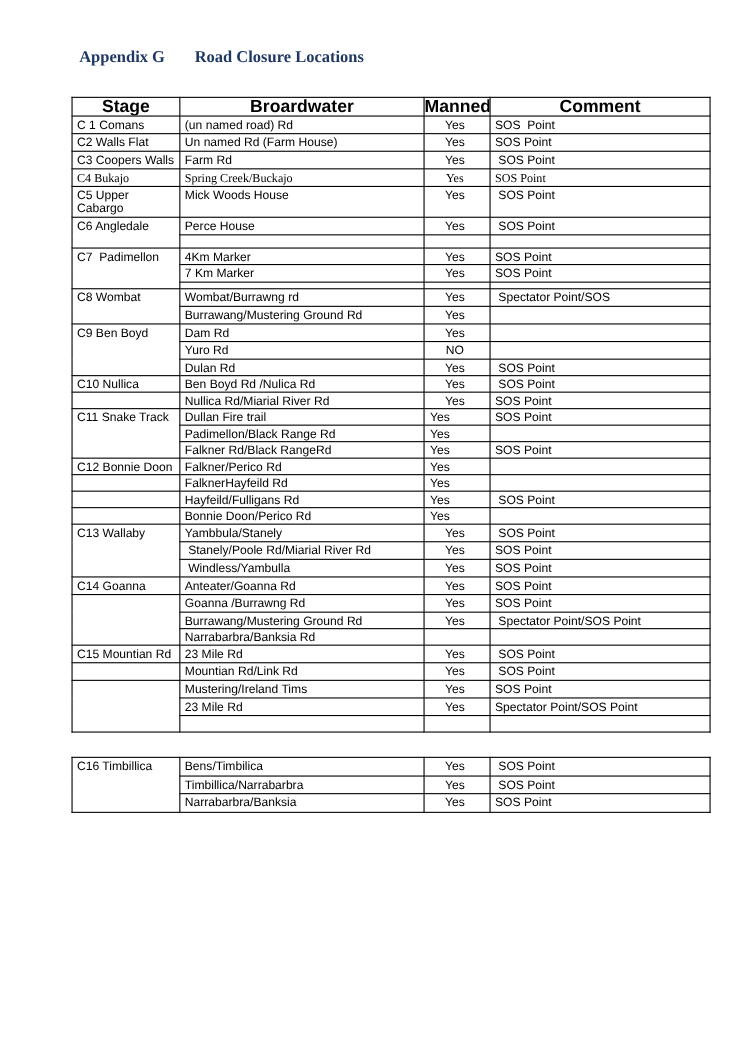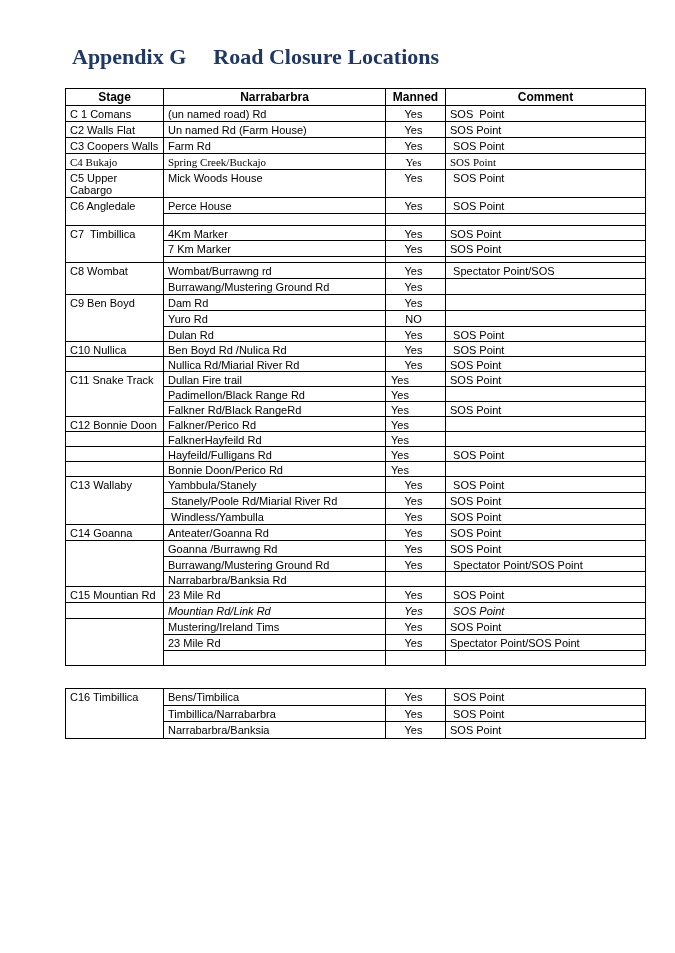--- a/index.html
+++ b/index.html
@@ -8,40 +8,40 @@
     background: #ffffff;
     position: relative;
     font-family: "Liberation Sans", sans-serif;
     color: #000000;
   }
   .page-title {
     position: absolute;
     left: 72px; top: 44px;
     font-family: "Liberation Serif", serif;
     font-weight: bold;
-    font-size: 22px;
+    font-size: 15px;
     color: #1F3864;
     white-space: pre;
   }
   .page-title .gap { display: inline-block; width: 27px; }
   table.rc-table {
     position: absolute;
     left: 65px;
     width: 580px;
     border-collapse: collapse;
     table-layout: fixed;
   }
   #table-main   { top: 88px; }
   #table-second { top: 688px; }
   .rc-table th, .rc-table td {
     border: 1px solid #000000;
     overflow: hidden;
   }
   .rc-table th {
-    font-size: 12px;
+    font-size: 16px;
     font-weight: bold;
     text-align: center;
     padding: 1px 0 0 0;
     line-height: 13px;
   }
   .rc-table td {
     font-size: 11px;
     line-height: 12px;
     vertical-align: top;
     padding: 2px 2px 0 4px;
@@ -58,21 +58,21 @@
 <table class="rc-table" id="table-main">
     <colgroup>
       <col style="width: 98px;">
       <col style="width: 222px;">
       <col style="width: 60px;">
       <col style="width: 200px;">
     </colgroup>
   <thead id="main-head">
       <tr style="height: 17px;">
         <th>Stage</th>
-        <th>Narrabarbra</th>
+        <th>Broardwater</th>
         <th>Manned</th>
         <th>Comment</th>
       </tr>
     </thead>
   <tbody id="main-body">
       <tr style="height: 16px;">
         <td class="stage" rowspan="1">C 1 Comans</td>
         <td class="intersection">(un named road) Rd</td>
         <td class="manned">Yes</td>
         <td class="comment">SOS  Point</td>
@@ -106,21 +106,21 @@
         <td class="intersection">Perce House</td>
         <td class="manned">Yes</td>
         <td class="comment"> SOS Point</td>
       </tr>
       <tr style="height: 12px;">
         <td class="intersection"></td>
         <td class="manned"></td>
         <td class="comment"></td>
       </tr>
       <tr style="height: 15px;">
-        <td class="stage" rowspan="3">C7  Timbillica</td>
+        <td class="stage" rowspan="3">C7  Padimellon</td>
         <td class="intersection">4Km Marker</td>
         <td class="manned">Yes</td>
         <td class="comment">SOS Point</td>
       </tr>
       <tr style="height: 16px;">
         <td class="intersection">7 Km Marker</td>
         <td class="manned">Yes</td>
         <td class="comment">SOS Point</td>
       </tr>
       <tr style="height: 6px;">
@@ -244,21 +244,21 @@
         <td class="intersection">Narrabarbra/Banksia Rd</td>
         <td class="manned"></td>
         <td class="comment"></td>
       </tr>
       <tr style="height: 16px;">
         <td class="stage" rowspan="1">C15 Mountian Rd</td>
         <td class="intersection">23 Mile Rd</td>
         <td class="manned">Yes</td>
         <td class="comment"> SOS Point</td>
       </tr>
-      <tr style="height: 16px; font-style: italic;">
+      <tr style="height: 16px;">
         <td class="stage" rowspan="1"></td>
         <td class="intersection">Mountian Rd/Link Rd</td>
         <td class="manned">Yes</td>
         <td class="comment"> SOS Point</td>
       </tr>
       <tr style="height: 16px;">
         <td class="stage" rowspan="3"></td>
         <td class="intersection">Mustering/Ireland Tims</td>
         <td class="manned">Yes</td>
         <td class="comment">SOS Point</td>

